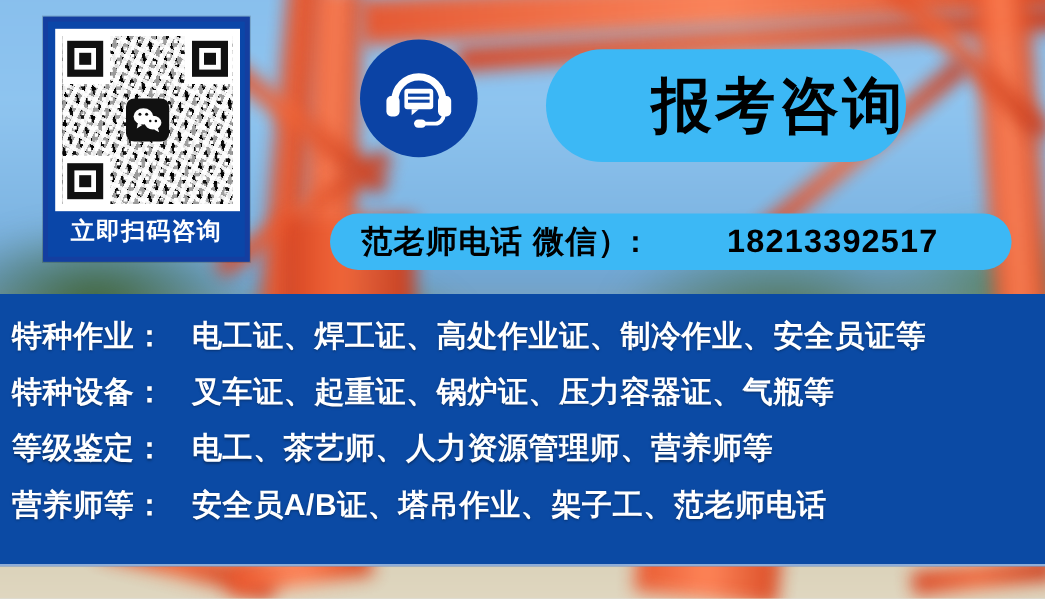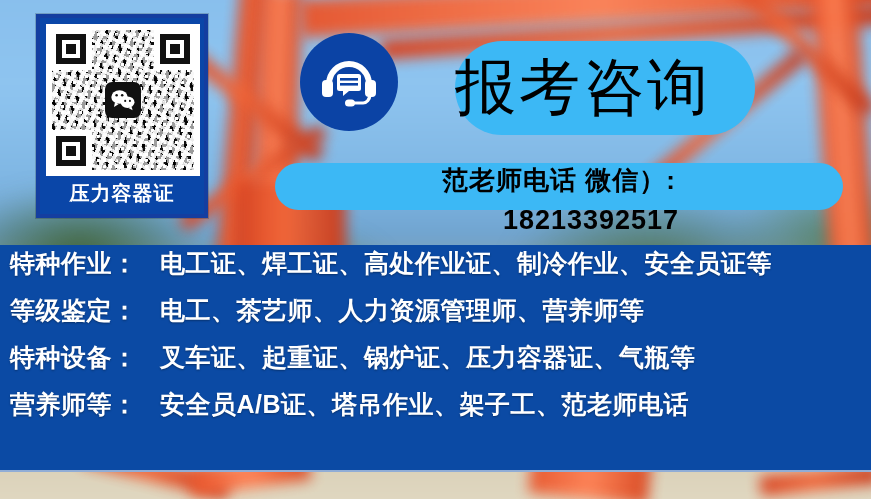--- a/index.html
+++ b/index.html
@@ -187,54 +187,53 @@
     border-radius: 999px;
     display: flex;
     align-items: center;
     color: #000000;
   }
   .pill-cta {
     left: 455px;
     top: 41px;
     width: 300px;
     height: 94px;
-    justify-content: flex-start;
-    font-size: 61px;
-    font-weight: 400;
+    justify-content: flex-end;
+    font-size: 50px;
+    font-weight: 700;
     letter-spacing: 3px;
   }
   .pill-phone {
     left: 275px;
-    top: 163px;
+    top: 178px;
     width: 568px;
     height: 47px;
     padding: 0 26px;
     box-sizing: border-box;
     font-size: 26px;
     font-weight: 700;
     justify-content: flex-start;
     gap: 7px;
-    flex-direction: column;
   }
   .pill-phone .contact-label { letter-spacing: 1px; }
   .pill-phone .phone-number {
     margin-left: 64px;
     letter-spacing: 1px;
     font-size: 27px;
   }
 
   
   .info-panel {
     position: absolute;
     left: 0;
     top: 245px;
     width: 871px;
     height: 227px;
     background: #0b4aa4;
-    padding: 2px 0 0 10px;
+    padding: 18px 0 0 10px;
     box-sizing: border-box;
   }
   .info-row {
     display: flex;
     align-items: baseline;
     height: 47px;
     color: #ffffff;
     font-size: 25px;
     font-weight: 700;
     text-shadow: 0 1px 2px rgba(0,0,0,.35);
@@ -300,21 +299,21 @@
             <circle cx="6.6" cy="6.3" r="1.25" fill="#111111"></circle>
             <circle cx="12.2" cy="6.3" r="1.25" fill="#111111"></circle>
             <ellipse cx="17.5" cy="13.2" rx="7" ry="5.8" fill="#ffffff"></ellipse>
             <polygon points="21.5,17.5 22.6,21.3 18.4,19" fill="#ffffff"></polygon>
             <circle cx="15.2" cy="11.9" r="1.05" fill="#111111"></circle>
             <circle cx="19.9" cy="11.9" r="1.05" fill="#111111"></circle>
           </svg>
         </div>
       </div>
     </div>
-    <div class="qr-caption">压力容器证</div>
+    <div class="qr-caption">立即扫码咨询</div>
   </div>
 
   <div class="headset-badge">
     <svg width="62" height="58" viewBox="0 0 62 58" aria-hidden="true">
 
       <path d="M11 31 A20 20 0 0 1 51 31" stroke="#ffffff" stroke-width="6" fill="none" stroke-linecap="round"></path>
 
       <rect x="4" y="27" width="11" height="17" rx="4" fill="#ffffff"></rect>
       <rect x="47" y="27" width="11" height="17" rx="4" fill="#ffffff"></rect>
 
@@ -338,27 +337,27 @@
   </div>
 
   <div class="info-panel">
 
     <div class="info-row">
       <span class="row-label">特种作业：</span>
       <span class="row-value">电工证、焊工证、高处作业证、制冷作业、安全员证等</span>
     </div>
 
     <div class="info-row">
+      <span class="row-label">特种设备：</span>
+      <span class="row-value">叉车证、起重证、锅炉证、压力容器证、气瓶等</span>
+    </div>
+
+    <div class="info-row">
       <span class="row-label">等级鉴定：</span>
       <span class="row-value">电工、茶艺师、人力资源管理师、营养师等</span>
-    </div>
-
-    <div class="info-row">
-      <span class="row-label">特种设备：</span>
-      <span class="row-value">叉车证、起重证、锅炉证、压力容器证、气瓶等</span>
     </div>
 
     <div class="info-row">
       <span class="row-label">营养师等：</span>
       <span class="row-value">安全员A/B证、塔吊作业、架子工、范老师电话</span>
     </div>
 
   </div>
 
   <div class="panel-bottom-rule"></div>

